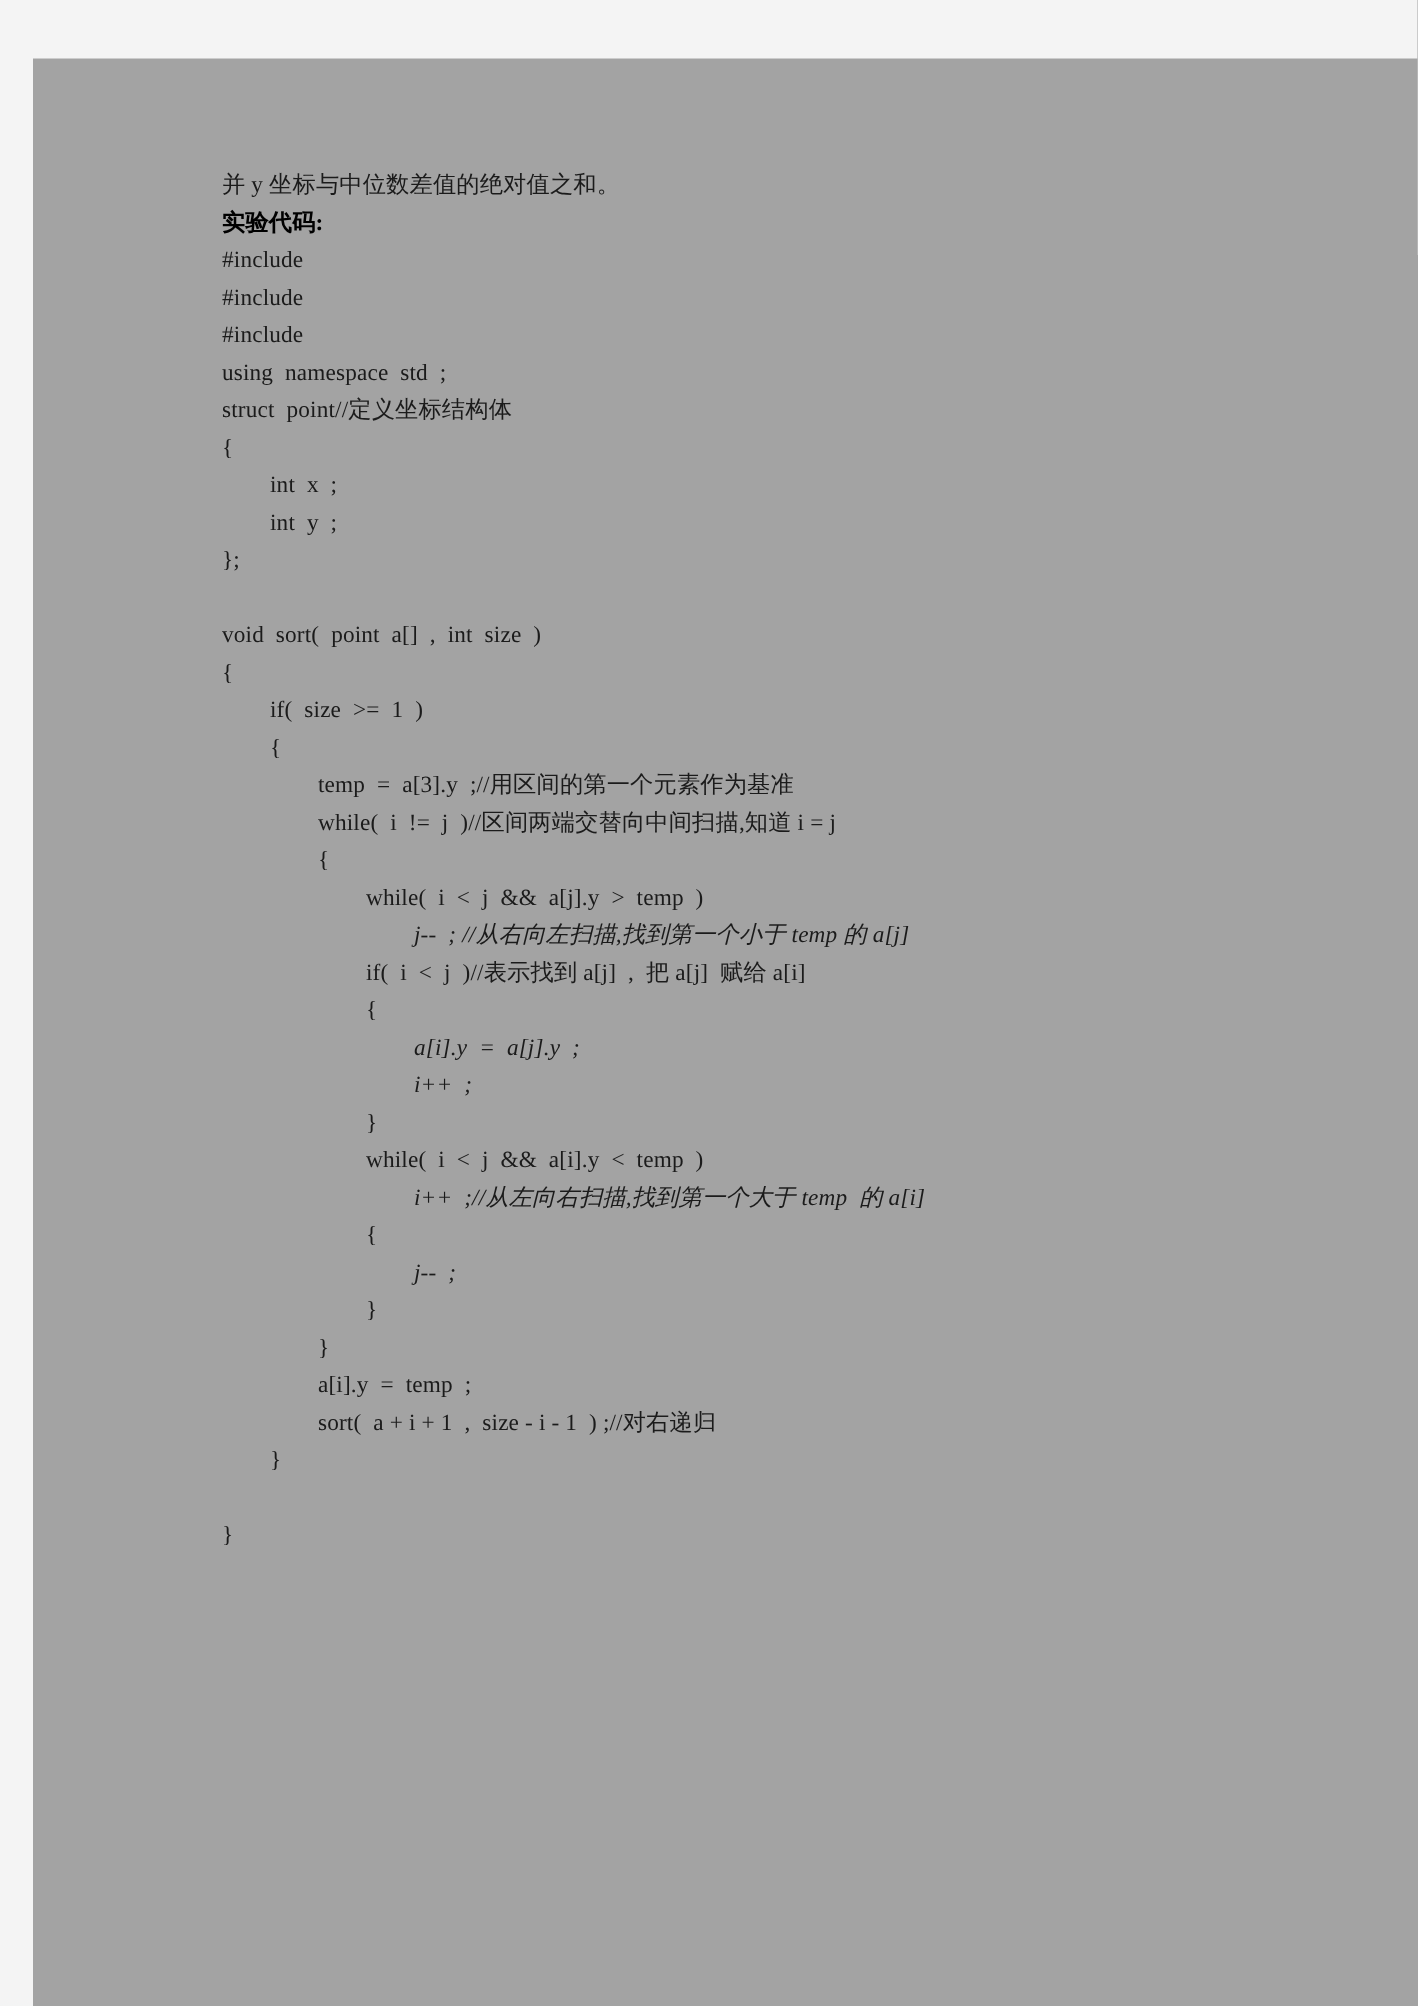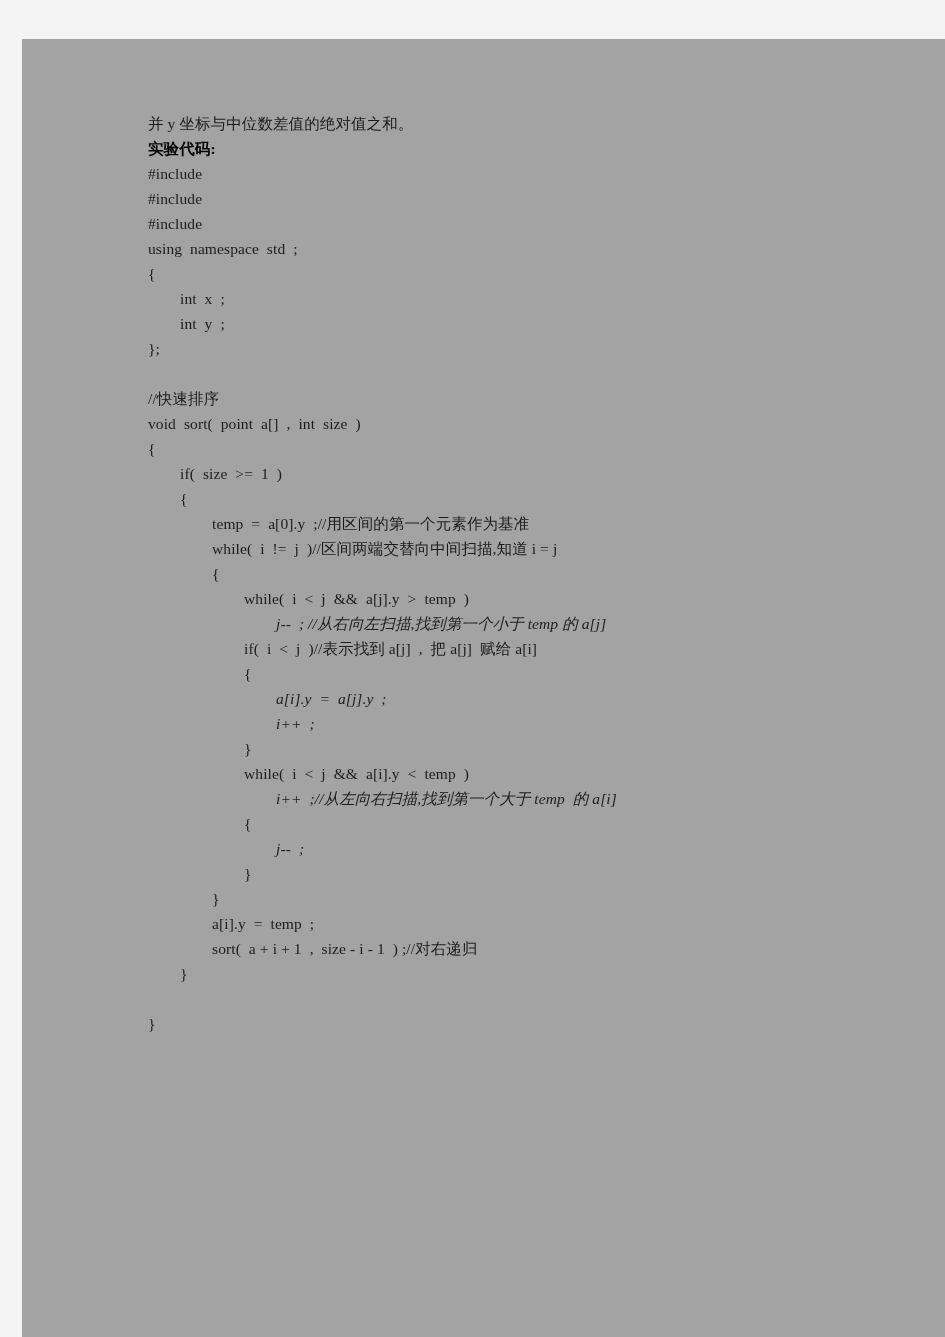--- a/index.html
+++ b/index.html
@@ -66,31 +66,31 @@
 
     <div class="doc-line ind-0">并 y 坐标与中位数差值的绝对值之和。</div>
 
     <div class="doc-line ind-0 bold">实验代码:</div>
 
     <div id="code-block">
         <div class="doc-line ind-0">#include</div>
         <div class="doc-line ind-0">#include</div>
         <div class="doc-line ind-0">#include</div>
         <div class="doc-line ind-0">using  namespace  std  ;</div>
+        <div class="doc-line ind-0">struct  point//定义坐标结构体</div>
         <div class="doc-line ind-0">{</div>
         <div class="doc-line ind-1">int  x  ;</div>
         <div class="doc-line ind-1">int  y  ;</div>
         <div class="doc-line ind-0">};</div>
         <div class="doc-line ind-0 blank">&nbsp;</div>
-        <div class="doc-line ind-0">//快速排序</div>
         <div class="doc-line ind-0">void  sort(  point  a[]  ,  int  size  )</div>
         <div class="doc-line ind-0">{</div>
         <div class="doc-line ind-1">if(  size  &gt;=  1  )</div>
         <div class="doc-line ind-1">{</div>
-        <div class="doc-line ind-2">temp  =  a[0].y  ;//用区间的第一个元素作为基准</div>
+        <div class="doc-line ind-2">temp  =  a[3].y  ;//用区间的第一个元素作为基准</div>
         <div class="doc-line ind-2">while(  i  !=  j  )//区间两端交替向中间扫描,知道 i = j</div>
         <div class="doc-line ind-2">{</div>
         <div class="doc-line ind-3">while(  i  &lt;  j  &amp;&amp;  a[j].y  &gt;  temp  )</div>
         <div class="doc-line ind-4">j--  ; //从右向左扫描,找到第一个小于 temp 的 a[j]</div>
         <div class="doc-line ind-3">if(  i  &lt;  j  )//表示找到 a[j]  ,  把 a[j]  赋给 a[i]</div>
         <div class="doc-line ind-3">{</div>
         <div class="doc-line ind-4">a[i].y  =  a[j].y  ;</div>
         <div class="doc-line ind-4">i++  ;</div>
         <div class="doc-line ind-3">}</div>
         <div class="doc-line ind-3">while(  i  &lt;  j  &amp;&amp;  a[i].y  &lt;  temp  )</div>

